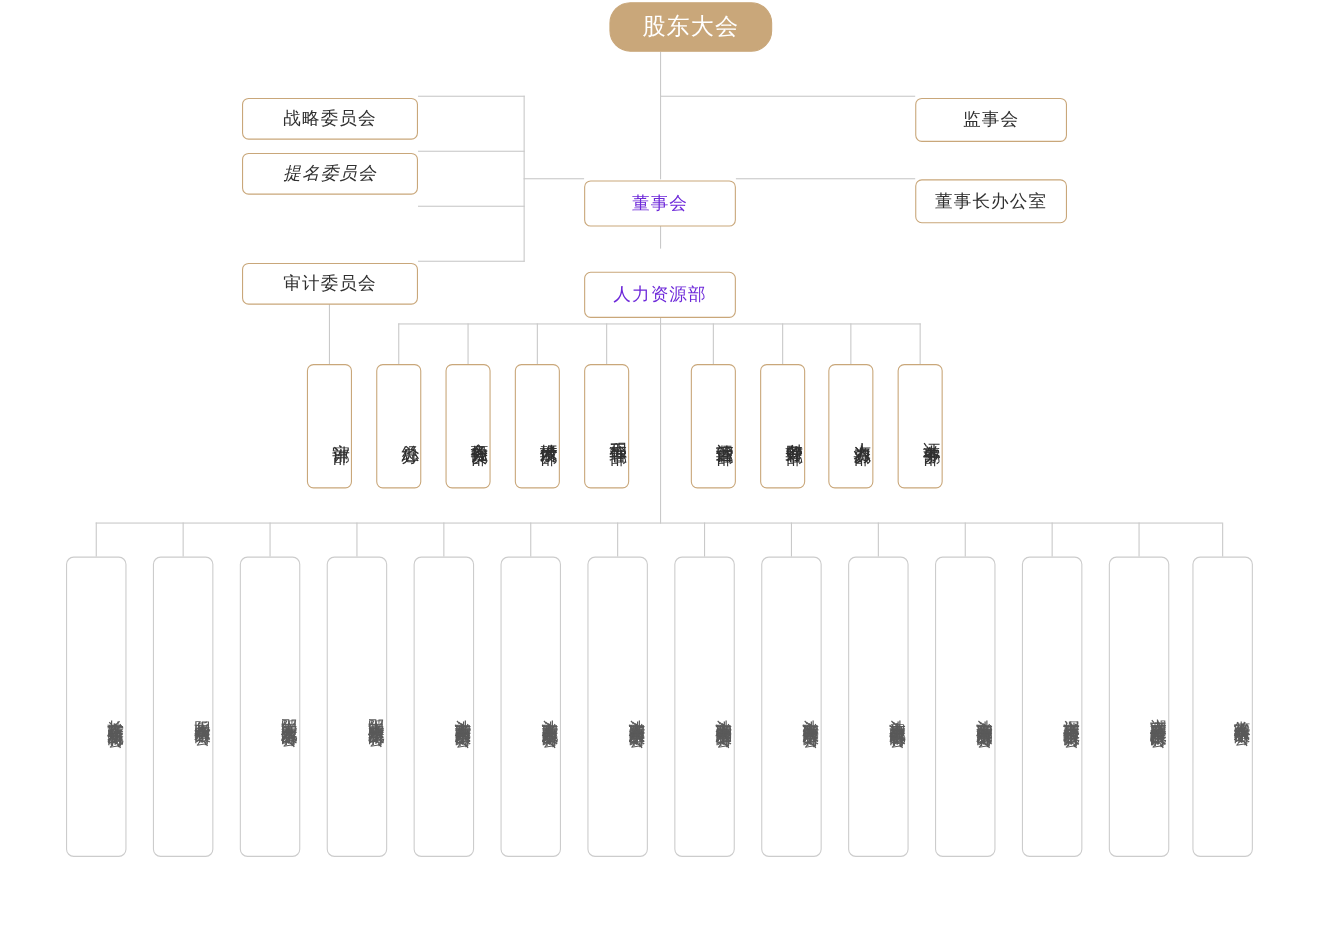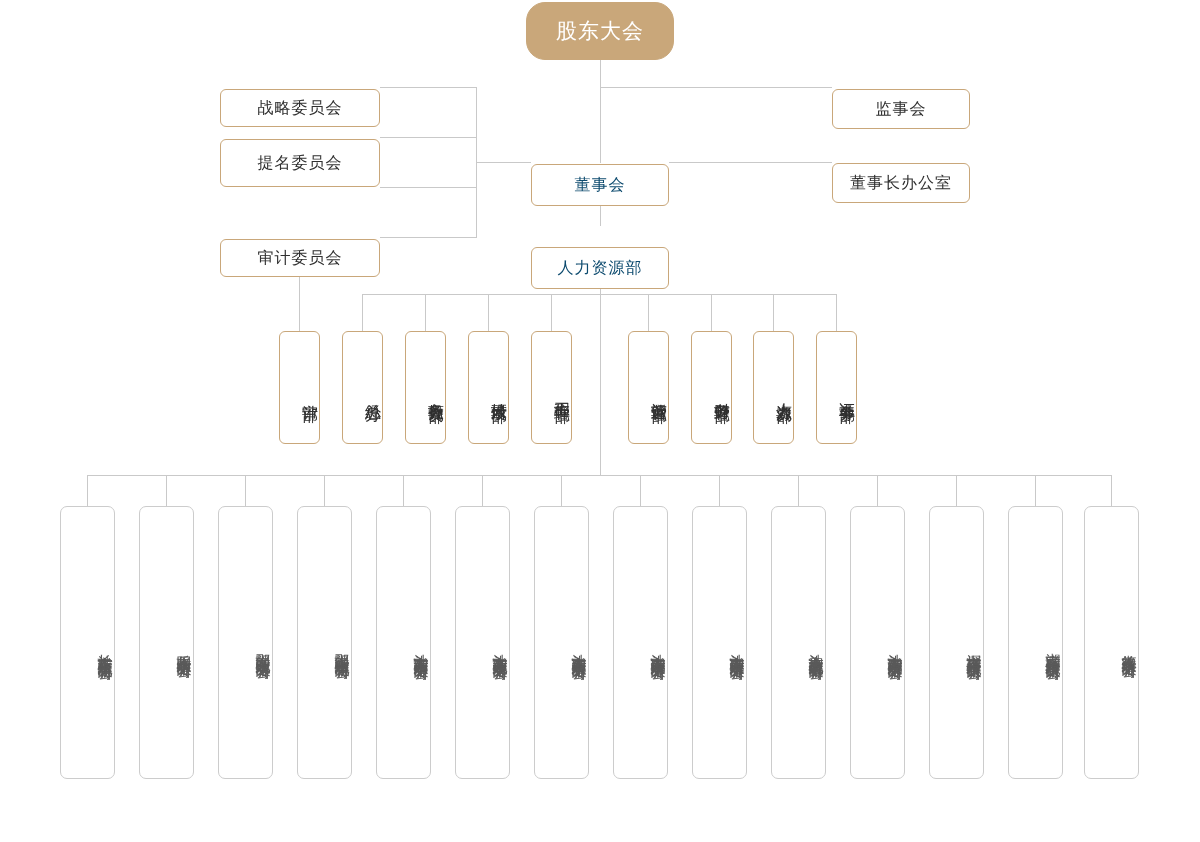--- a/index.html
+++ b/index.html
@@ -50,21 +50,21 @@
     letter-spacing: 1px;
   }
 
   
   .node.hbox {
     font-size: 16px;
     color: #2f2f2f;
     letter-spacing: 1px;
     margin-top: 21px;
   }
-  .node.hbox.gold-text { color: #0c4a6e; }
+  .node.hbox.gold-text { color: #6d28d9; }
 
   
   .node.vbox {
     writing-mode: vertical-rl;
     text-orientation: upright;
     align-items: flex-start;
     justify-content: center;
     padding-top: 9px;
     font-size: 16px;
     line-height: 1.18;
@@ -128,24 +128,24 @@
   <div class="line v" style="left:482px; top:475px; height:31px;"></div>
   <div class="line v" style="left:561px; top:475px; height:31px;"></div>
   <div class="line v" style="left:640px; top:475px; height:31px;"></div>
   <div class="line v" style="left:719px; top:475px; height:31px;"></div>
   <div class="line v" style="left:798px; top:475px; height:31px;"></div>
   <div class="line v" style="left:877px; top:475px; height:31px;"></div>
   <div class="line v" style="left:956px; top:475px; height:31px;"></div>
   <div class="line v" style="left:1035px; top:475px; height:31px;"></div>
   <div class="line v" style="left:1111px; top:475px; height:31px;"></div>
 
-  <div class="node filled" style="left:526px; top:2px; width:148px; height:58px;border-radius:19px;">股东大会</div>
+  <div class="node filled" style="left:554px; top:2px; width:148px; height:45px;border-radius:19px;">股东大会</div>
 
   <div class="node hbox" style="left:220px; top:68px; width:160px; height:38px;">战略委员会</div>
-  <div class="node hbox" style="left:220px; top:118px; width:160px; height:48px;">提名委员会</div>
+  <div class="node hbox" style="left:220px; top:118px; width:160px; height:38px;font-style:italic;">提名委员会</div>
   <div class="node hbox" style="left:220px; top:218px; width:160px; height:38px;">审计委员会</div>
 
   <div class="node hbox gold-text" style="left:531px; top:143px; width:138px; height:42px;">董事会</div>
   <div class="node hbox gold-text" style="left:531px; top:226px; width:138px; height:42px;">人力资源部</div>
 
   <div class="node hbox" style="left:832px; top:142px; width:138px; height:40px;">董事长办公室</div>
   <div class="node hbox" style="left:832px; top:68px; width:138px; height:40px;">监事会</div>
 
   <div class="node vbox dept" style="left:279px; top:331px; width:41px; height:113px;">审计部</div>
 

